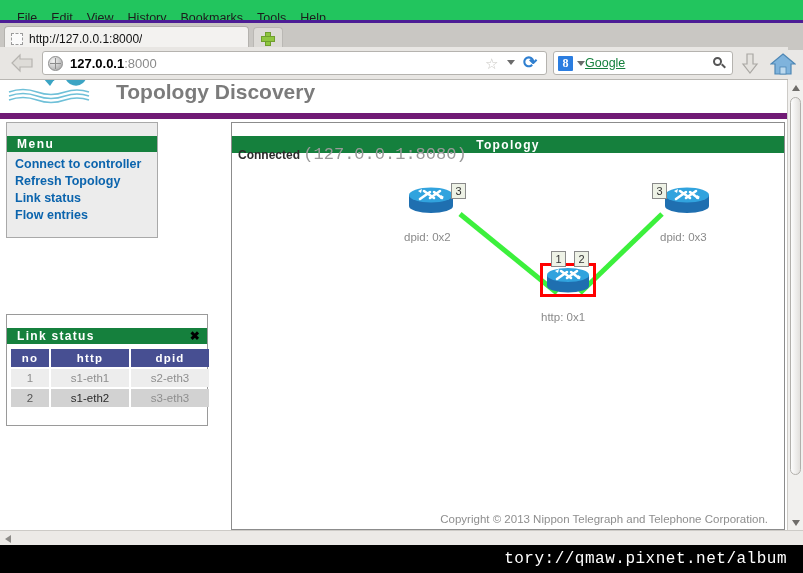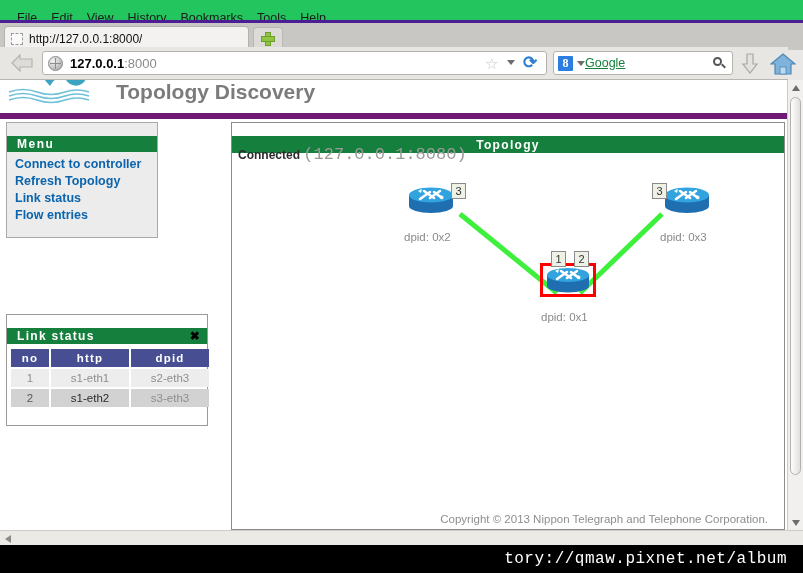--- a/index.html
+++ b/index.html
@@ -459,21 +459,21 @@
               <g stroke="#fff" stroke-width="2.6" fill="none" stroke-linecap="round">
                 <path d="M14 14 L24 7 M18 6 L28 13"></path>
                 <path d="M24 13 L34 6 M28 7 L36 13"></path>
               </g>
               <path d="M12 6 L16 4 L15 8 Z" fill="#fff"></path>
               <path d="M38 12 L34 14 L35 10 Z" fill="#fff"></path>
             </svg>
           </div>
           <div class="portbox" style="left:10px;top:-14px;">1</div>
           <div class="portbox" style="left:33px;top:-14px;">2</div>
-          <div class="dpid">dpid: 0x1</div>
+          <div class="dpid">http: 0x1</div>
         </div>
       </div>
 
       <div class="copyright">Copyright © 2013 Nippon Telegraph and Telephone Corporation.</div>
     </div>
   </div>
 
   <div class="vscroll">
     <div class="vs-arrow vs-up">
       <svg width="8" height="6" viewBox="0 0 8 6">

